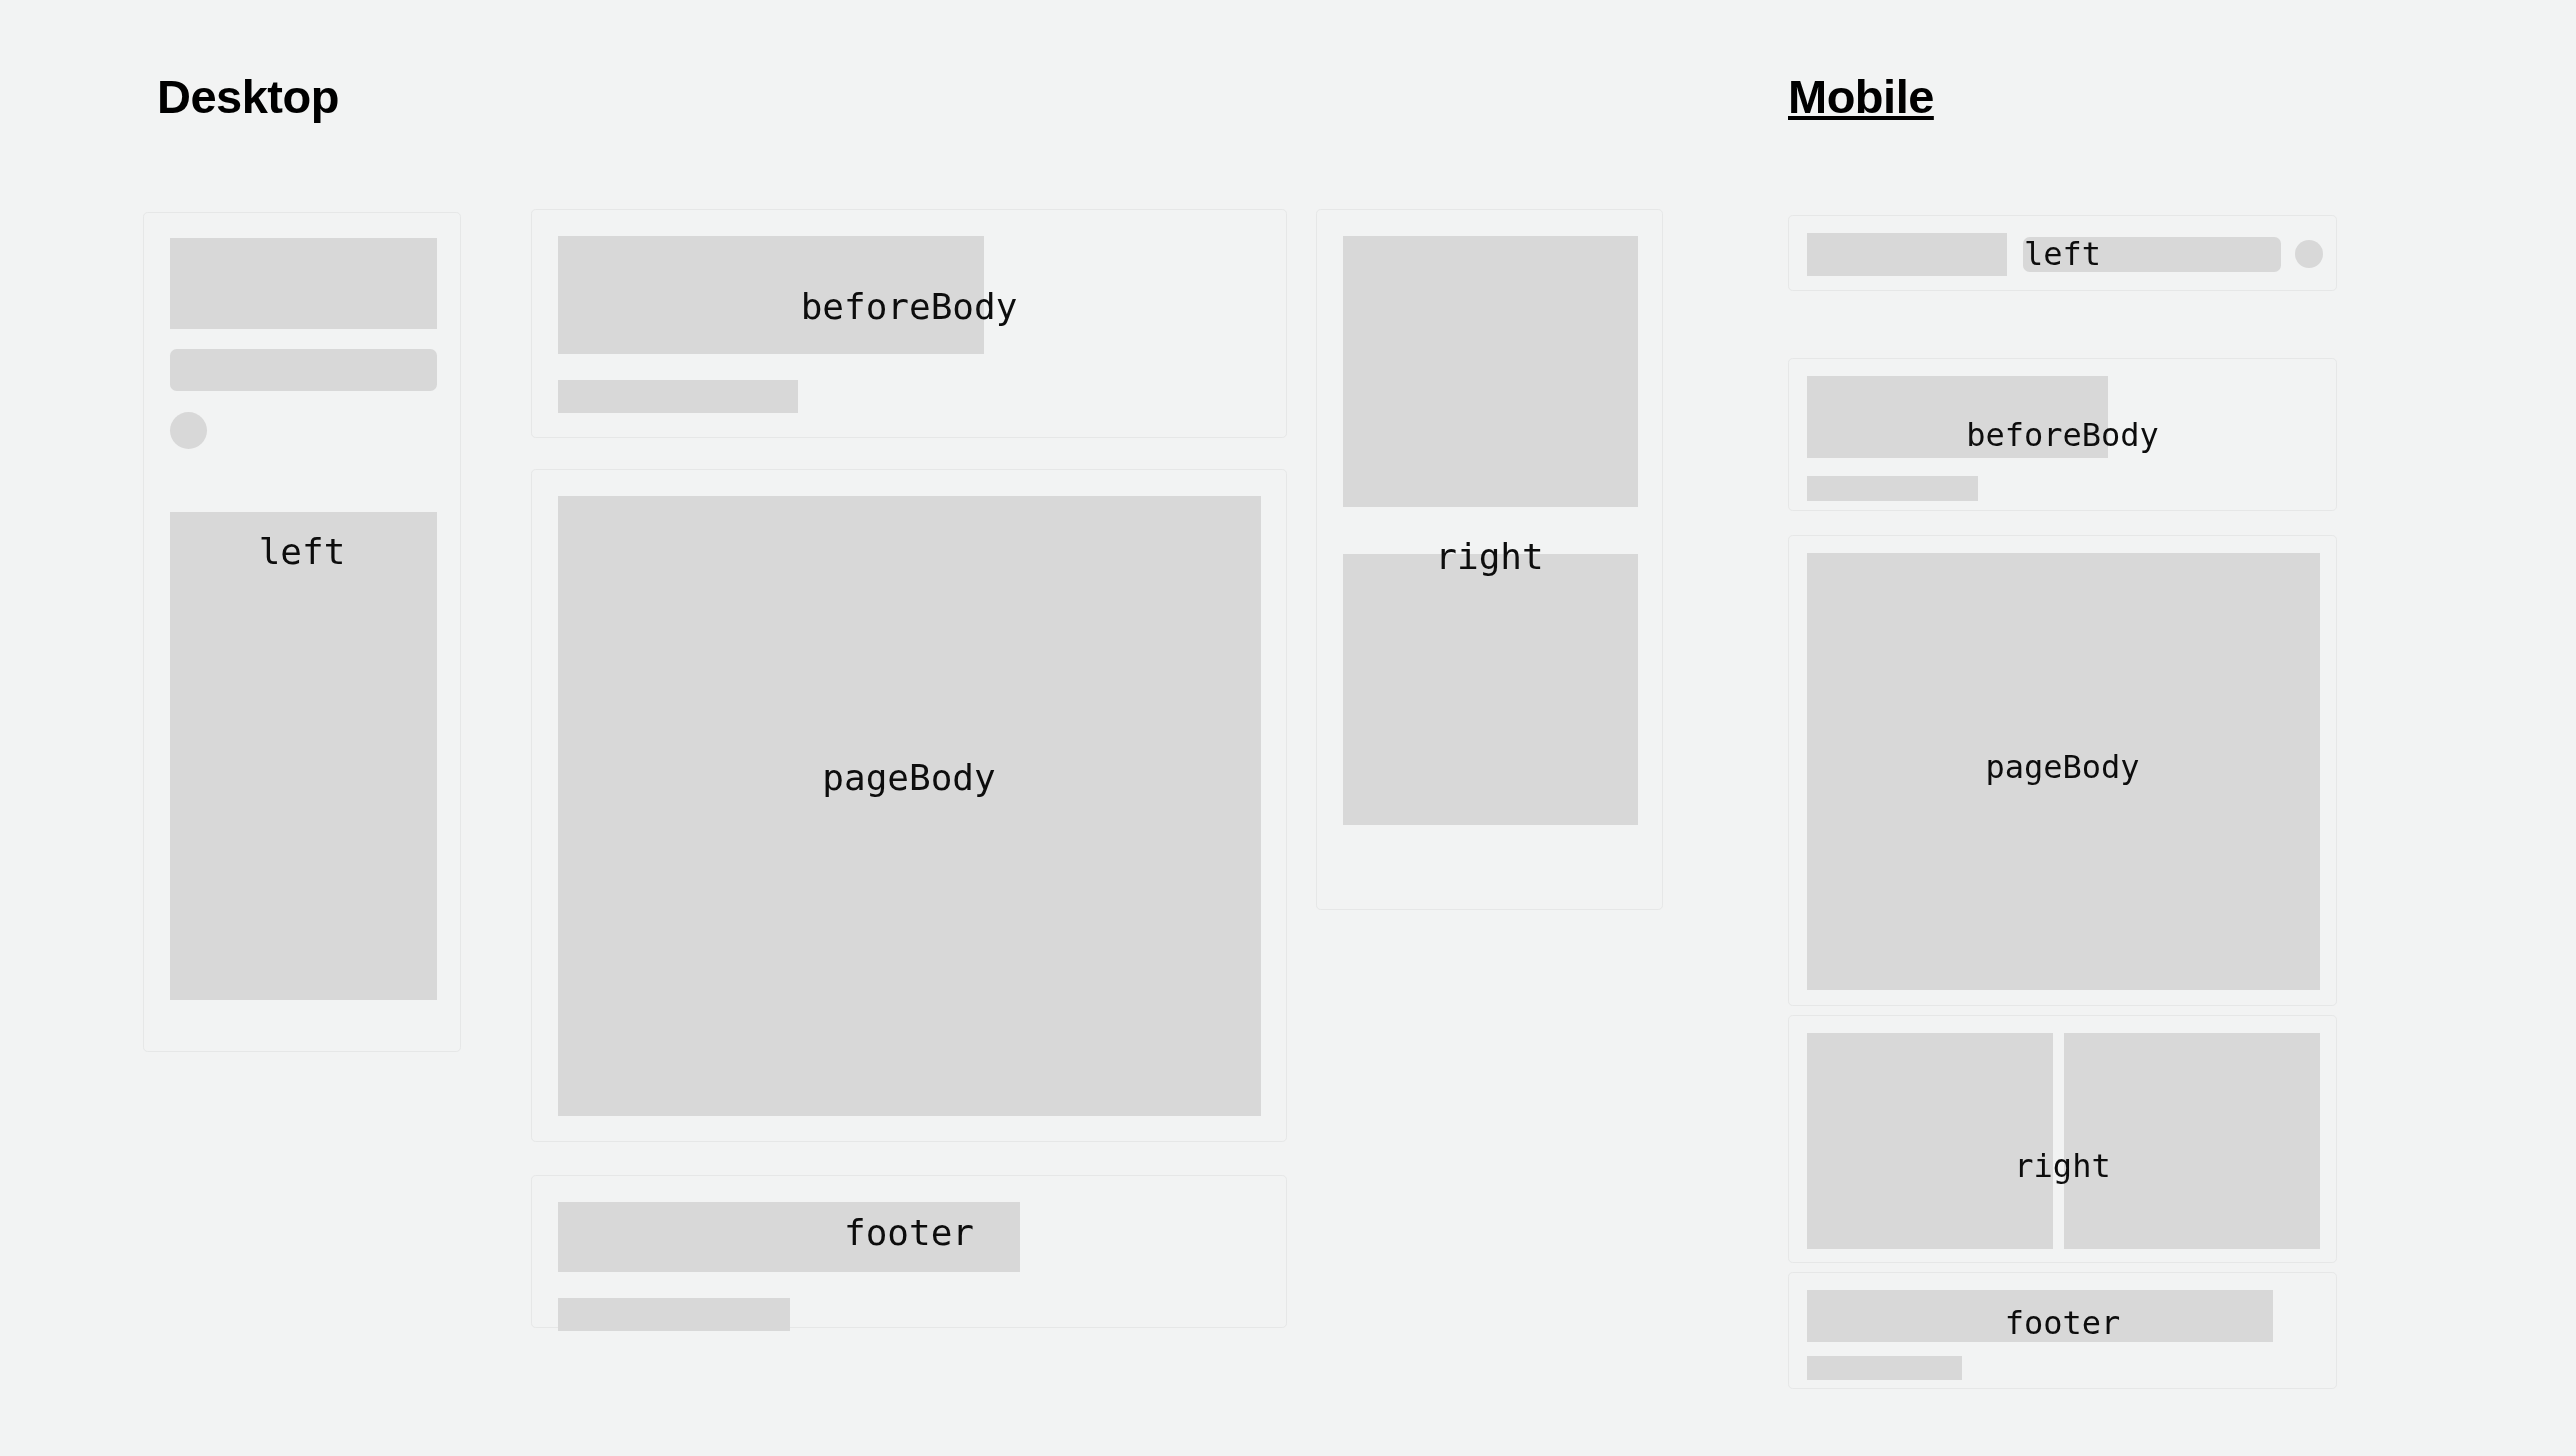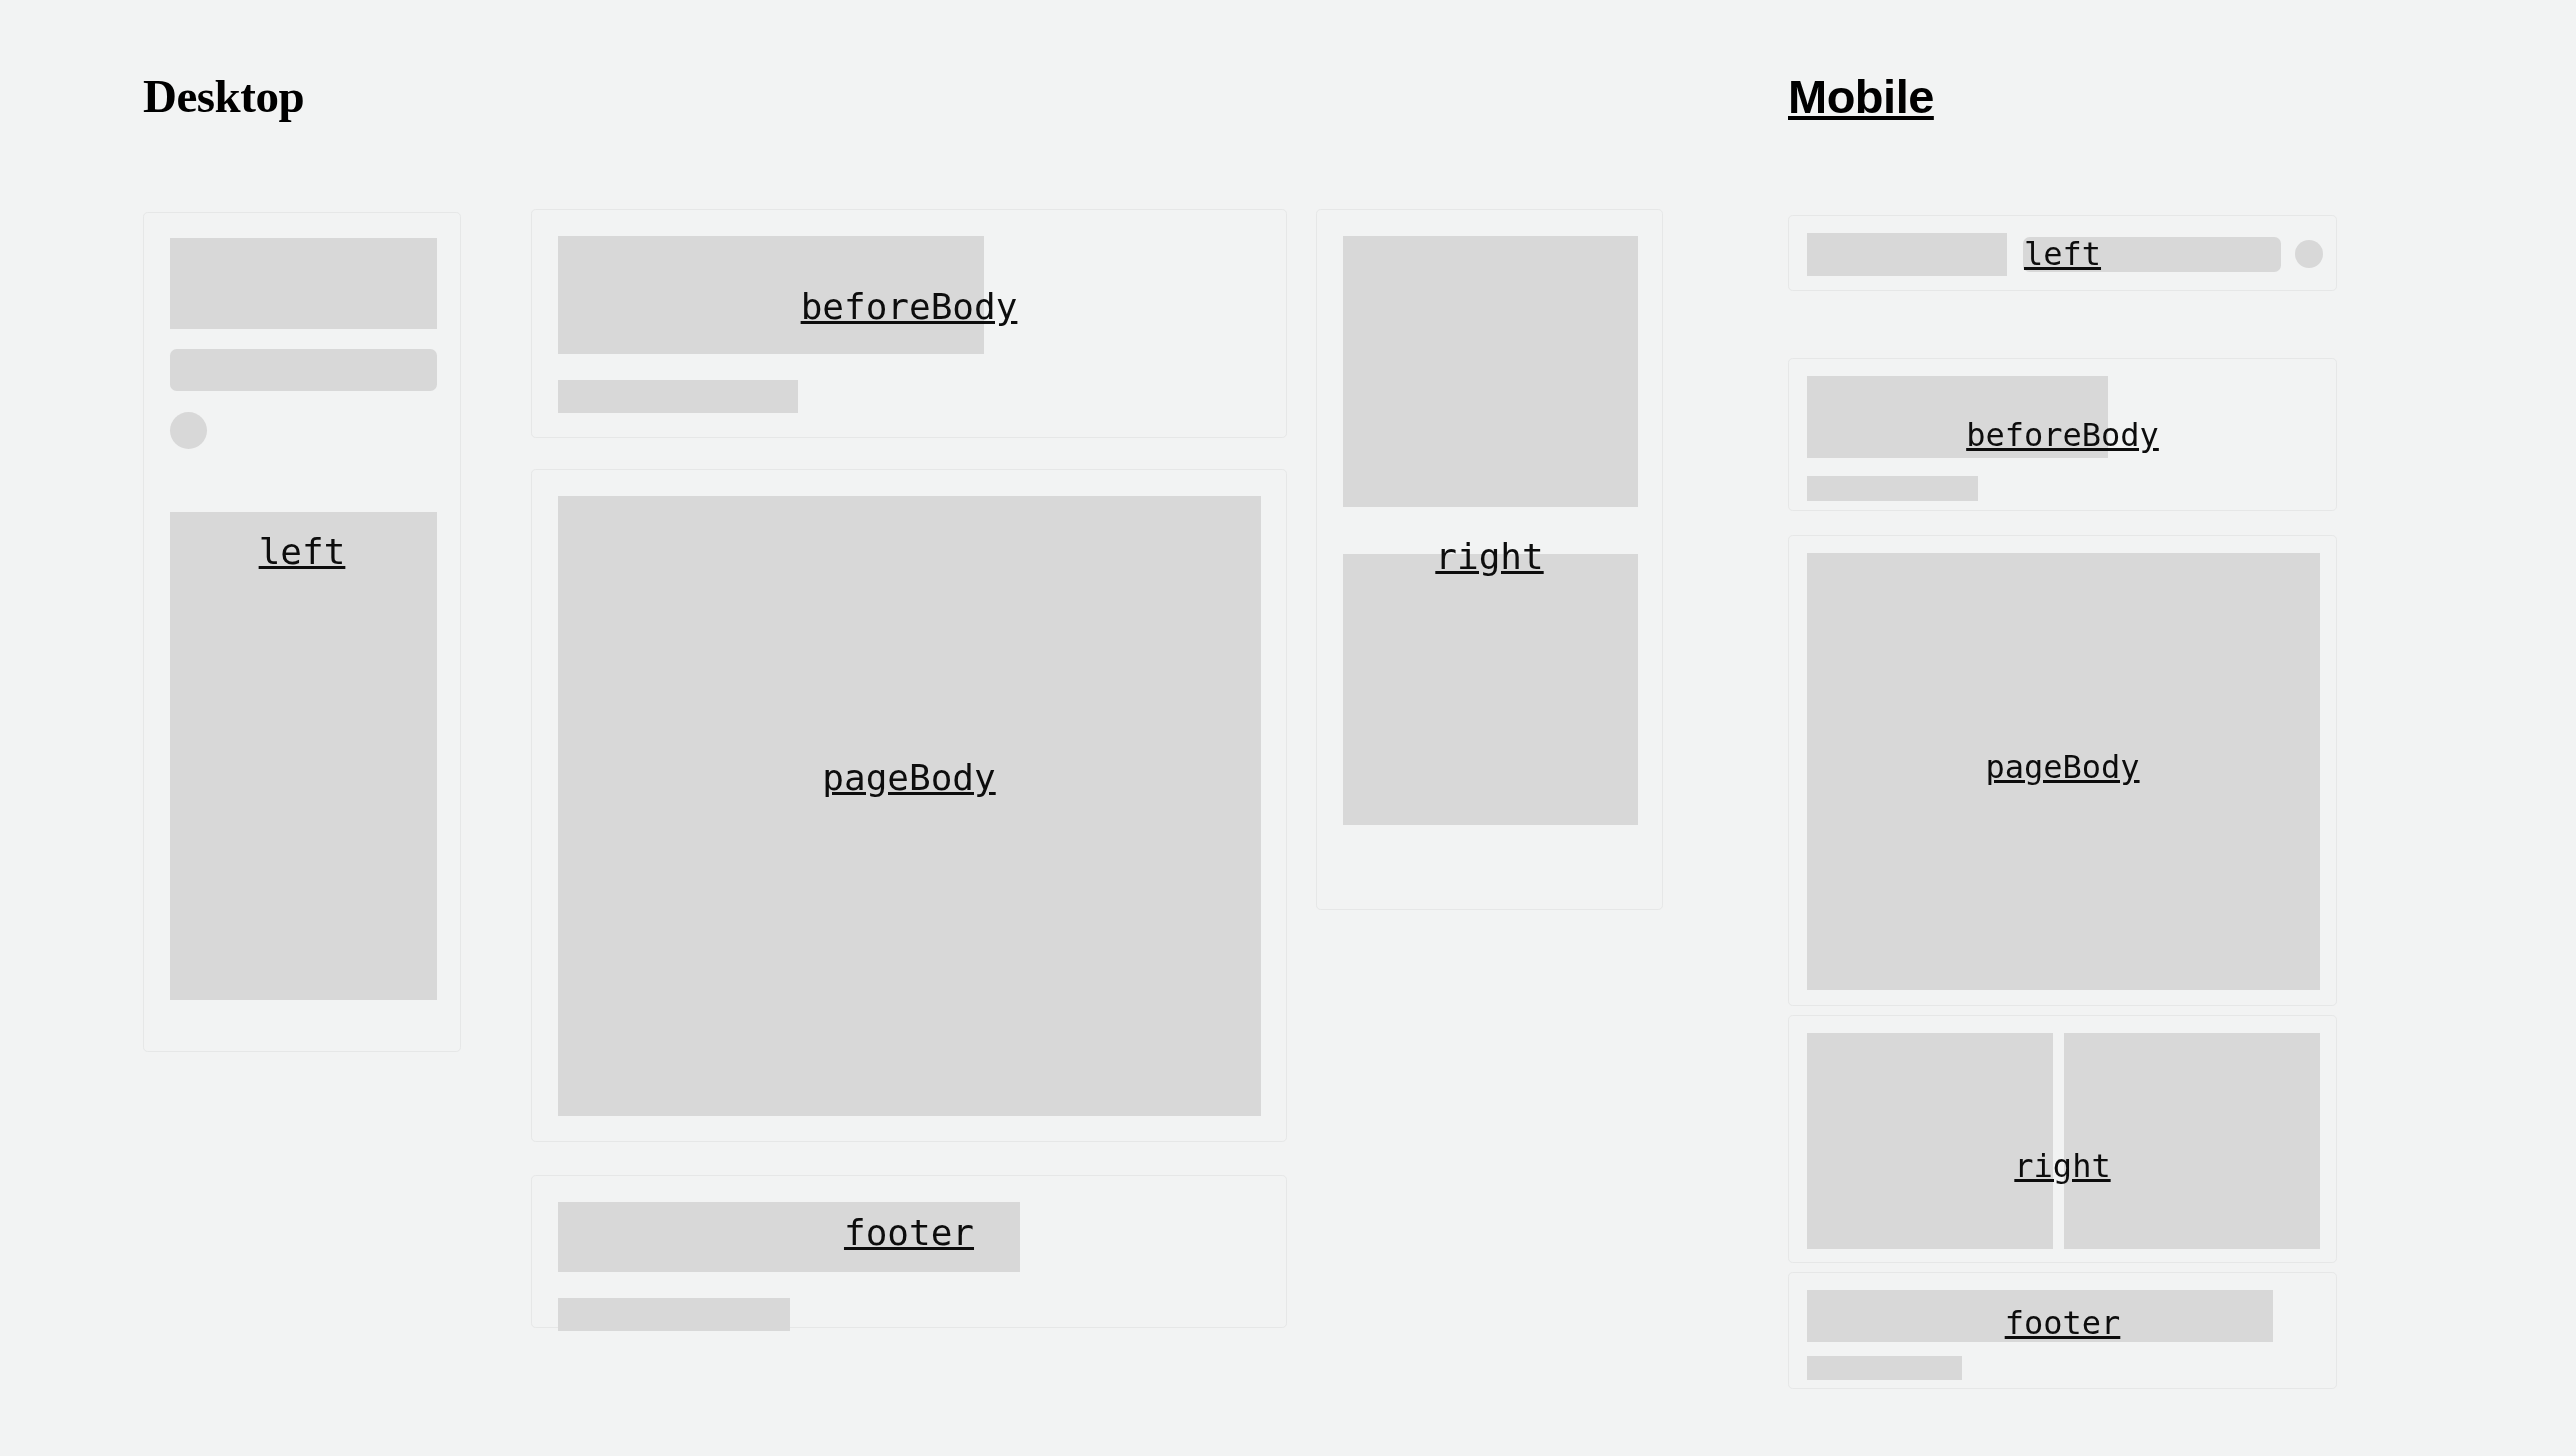--- a/index.html
+++ b/index.html
@@ -17,21 +17,21 @@
 
   
   .col-title {
     position: absolute;
     font-size: 47px;
     font-weight: bold;
     color: #000000;
     letter-spacing: -0.5px;
     line-height: 1;
   }
-  #desktop-title { left: 143px; top: 73px; font-family: Liberation Serif, serif; }
+  #desktop-title { left: 157px; top: 73px; }
   #mobile-title  { left: 1788px; top: 73px; text-decoration: underline; }
 
   
   .panel {
     position: absolute;
     background: #f2f3f3;
     border: 0.9px solid #e6e7e7;
     border-radius: 4.7px;
     box-sizing: border-box;
   }
@@ -46,21 +46,20 @@
   .blk.circle  { border-radius: 50%; }
 
   
   .region-label {
     position: absolute;
     font-family: "DejaVu Sans Mono", "Liberation Mono", monospace;
     color: #0d0d0d;
     white-space: nowrap;
     line-height: 1;
     z-index: 5;
-    text-decoration: underline;
   }
 
   
   #desktop-left-panel { left: 143px; top: 212px; width: 318px; height: 840px; }
   #d-left-blk-hero    { left: 26px;  top: 25.4px;  width: 267px; height: 91px; }
   #d-left-blk-bar     { left: 26px;  top: 136px; width: 267px; height: 42px; }
   #d-left-blk-dot     { left: 26px;  top: 199px; width: 37px;  height: 37px; }
   #d-left-blk-main    { left: 26px;  top: 299px; width: 267px; height: 488px; }
   #d-left-label       { left: 143px; top: 534px; width: 318px; text-align: center;
                         font-size: 36px; }

